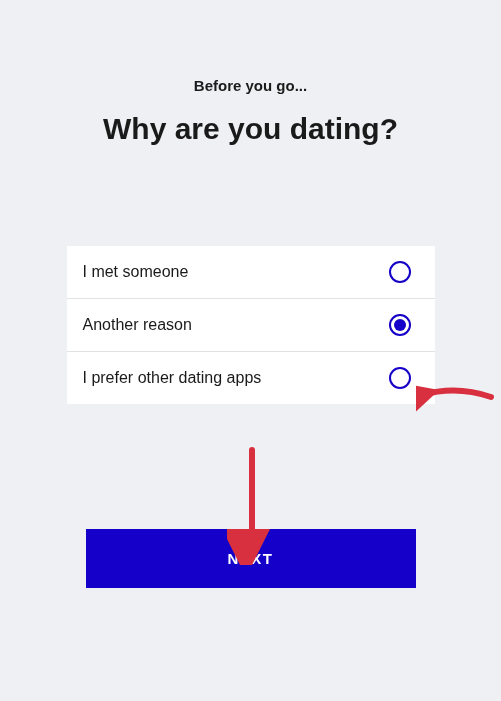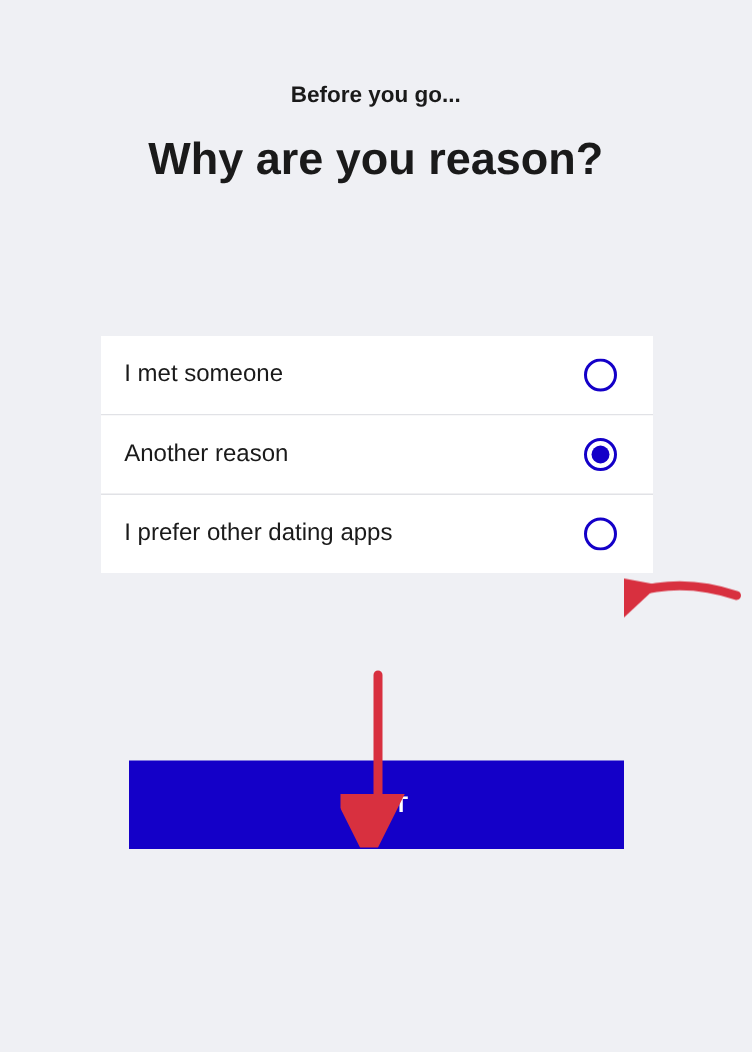--- a/index.html
+++ b/index.html
@@ -9,21 +9,21 @@
     }
     body {
       width: 501px;
       height: 701px;
       background: #eff0f4;
       font-family: -apple-system, BlinkMacSystemFont, "Segoe UI", Helvetica, Arial, sans-serif;
       color: #1a1a1a;
       position: relative;
     }
     .container {
-      padding: 55px 40px 0 40px;
+      padding: 77px 40px 0 40px;
     }
     .eyebrow {
       text-align: center;
       font-size: 15px;
       font-weight: 600;
       color: #1a1a1a;
       margin-bottom: 18px;
     }
     .headline {
       text-align: center;
@@ -103,21 +103,21 @@
       left: 227px;
       top: 445px;
       pointer-events: none;
     }
   </style>
 </head>
 <body>
 
 <div class="container">
   <div class="eyebrow">Before you go...</div>
-  <h1 class="headline">Why are you reason?</h1>
+  <h1 class="headline">Why are you dating?</h1>
 
   <div class="options-box">
     <div class="options-inner">
       <div class="option-row">
         <span class="option-label">I met someone</span>
         <span class="radio"></span>
       </div>
       <div class="option-row">
         <span class="option-label">Another reason</span>
         <span class="radio selected"></span>

